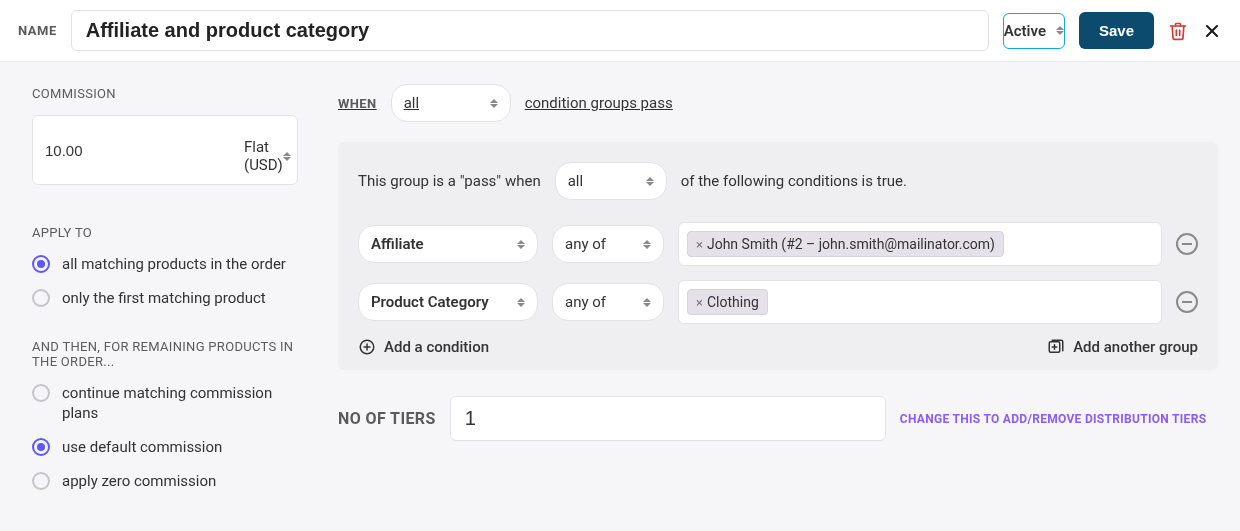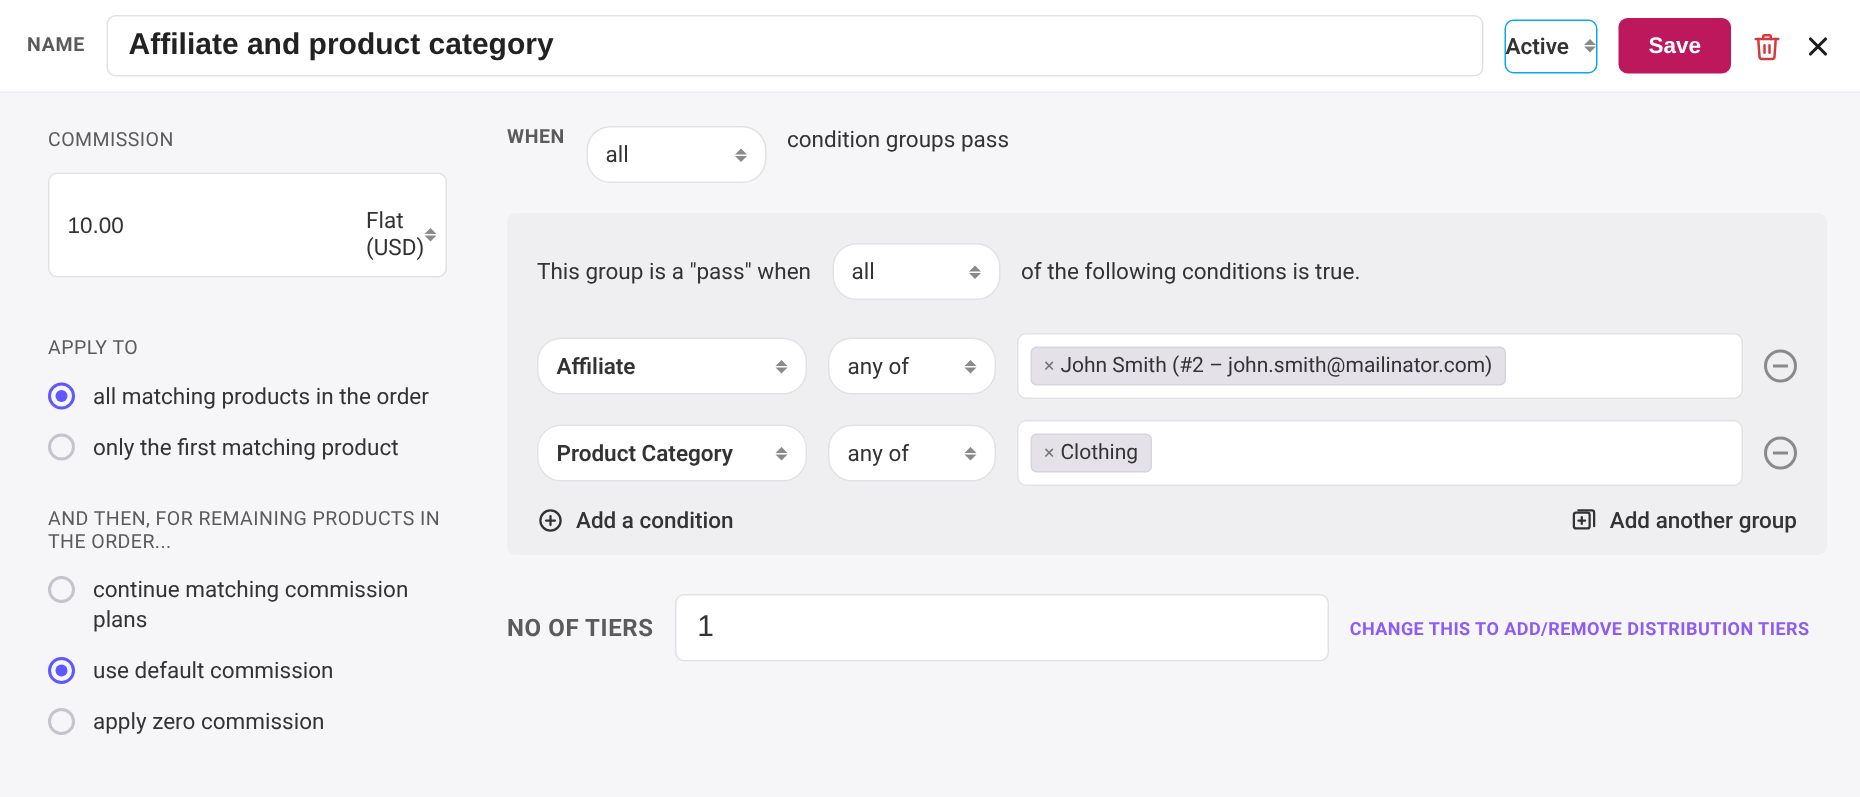--- a/index.html
+++ b/index.html
@@ -46,21 +46,21 @@
     padding: 8px 0;
     border: 1px solid #0ea5e9;
     border-radius: 6px;
     background: #fff;
     font-size: 15px;
     font-weight: 600;
     color: #333;
     cursor: pointer;
   }
   .save-btn {
-    background: #be185d;
+    background: #0c4a6e;
     color: #fff;
     font-size: 15px;
     font-weight: 700;
     padding: 10px 20px;
     border: none;
     border-radius: 6px;
     cursor: pointer;
   }
   .icon-btn {
     display: inline-flex;
@@ -144,22 +144,24 @@
     content: '';
     position: absolute;
     inset: 3px;
     background: #5f57ff;
     border-radius: 50%;
   }
 
   
   .when-row {
     display: flex;
+    align-items: center;
     gap: 14px;
     margin-bottom: 20px;
+    text-decoration: underline;
   }
   .when-label {
     font-size: 13px;
     font-weight: 700;
     letter-spacing: 0.4px;
     color: #5b5b5b;
   }
   .select-box {
     display: flex;
     align-items: center;

